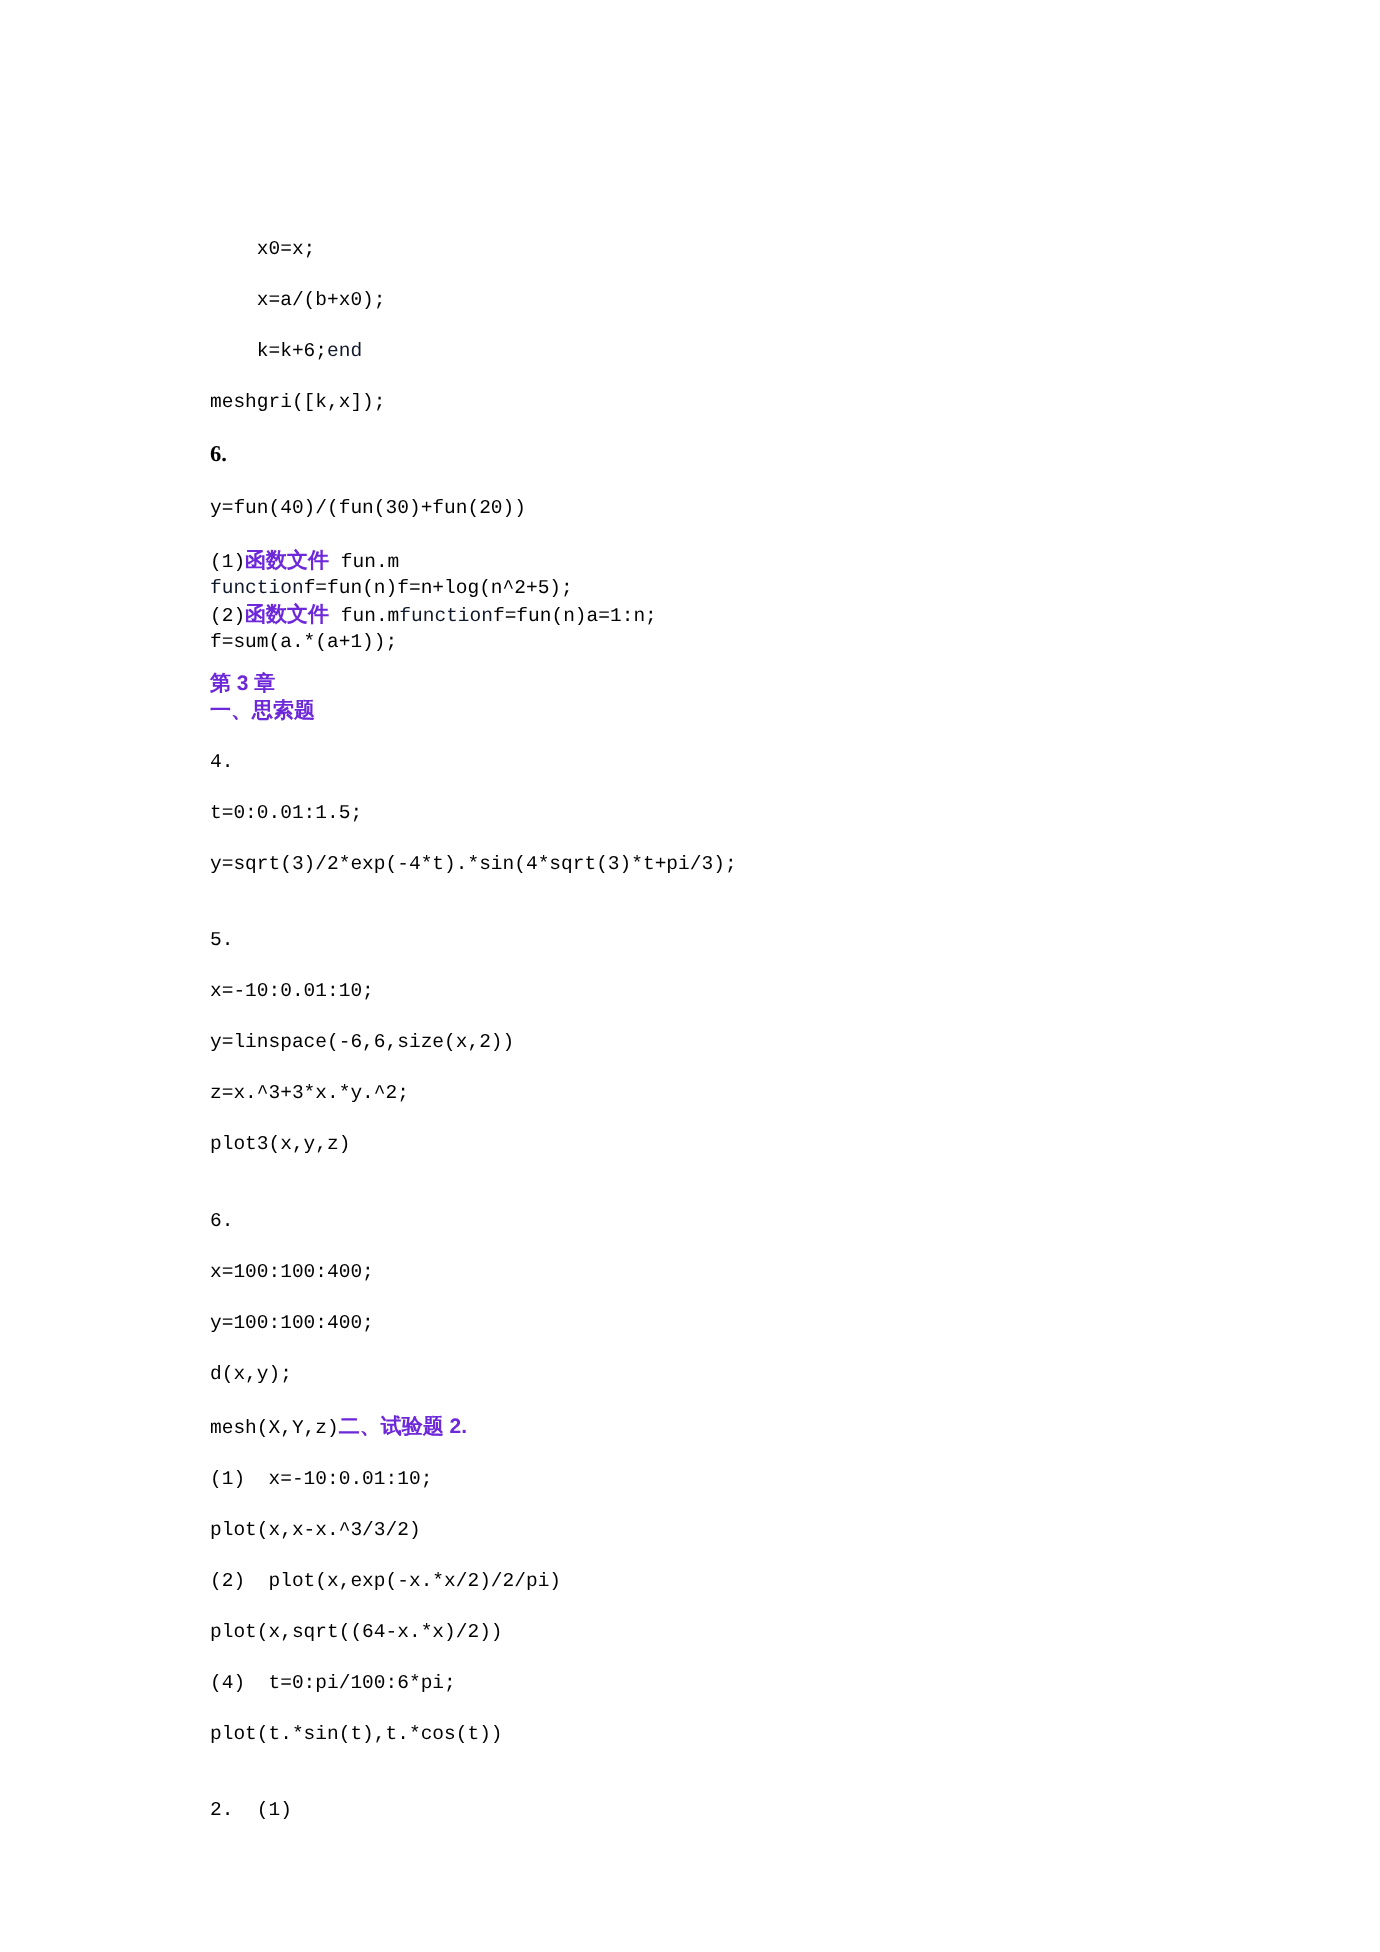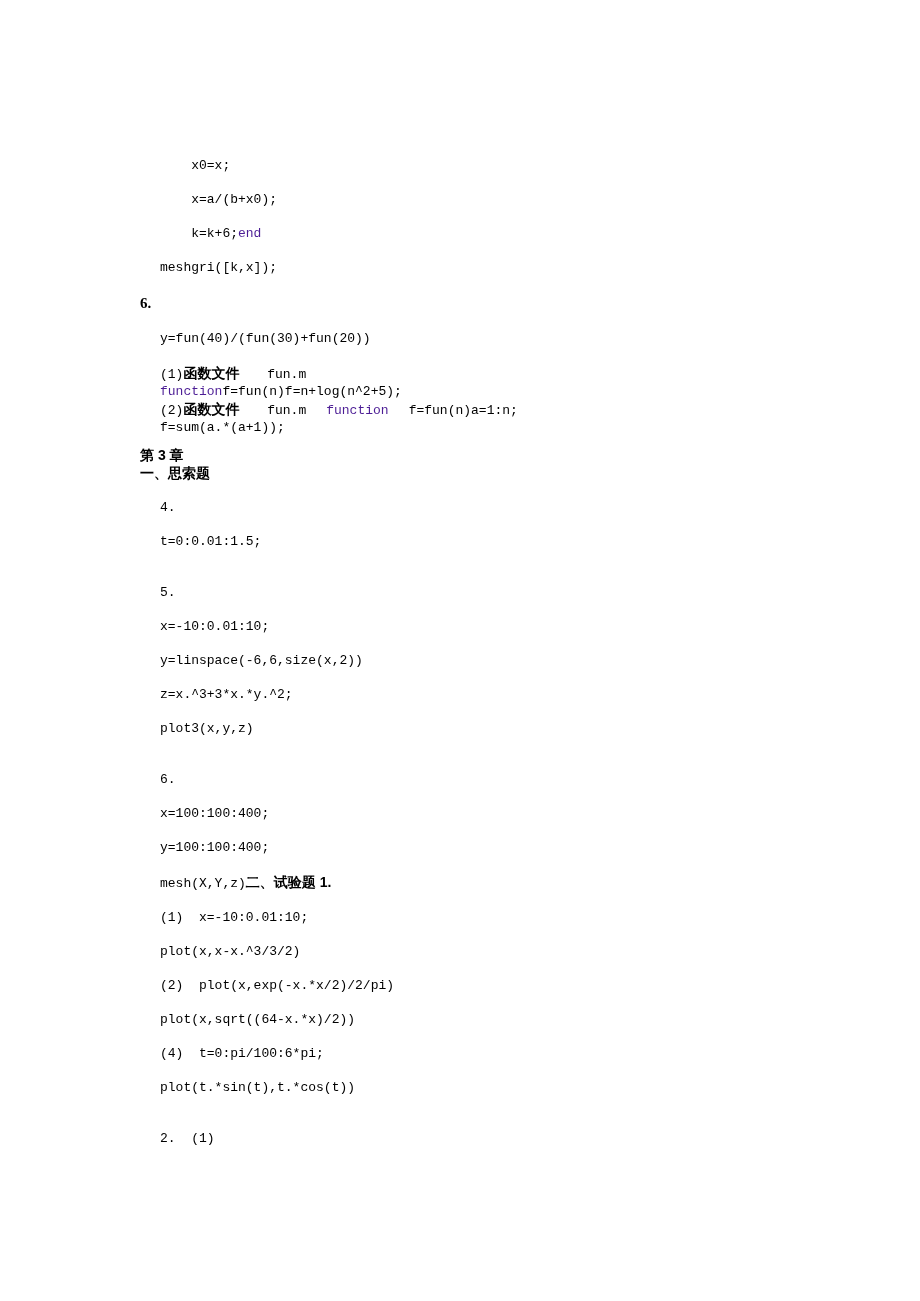--- a/index.html
+++ b/index.html
@@ -11,29 +11,28 @@
   body {
     padding: 140px 130px 100px 140px;
     box-sizing: border-box;
   }
   .code {
     font-family: "Courier New", Courier, monospace;
     font-size: 13px;
     line-height: 17px;
     color: #000;
     white-space: pre;
-    margin-left: 20px;
   }
   .bold { font-weight: bold; }
-  .blue { color: #4c1d95; }
+  .blue { color: #0f172a; }
   .cjk {
     font-family: "SimSun", "Microsoft YaHei", sans-serif;
     font-size: 14px;
     line-height: 18px;
-    color: #000000;
+    color: #6d28d9;
   }
   .big-num {
     font-family: "Times New Roman", serif;
     font-size: 15px;
     font-weight: bold;
     line-height: 20px;
   }
   .spacer { height: 10px; }
 </style>
 </head>
@@ -65,38 +64,40 @@
 <div class="code">f=sum(a.*(a+1));</div>
 
 <div class="spacer"></div>
 
 <div class="cjk bold">第 3 章</div>
 <div class="cjk bold">一、思索题</div>
 
 <div class="code">
 <div>4.</div>
 <div>t=0:0.01:1.5;</div>
+<div>y=sqrt(3)/2*exp(-4*t).*sin(4*sqrt(3)*t+pi/3);</div>
 </div>
 
 <div class="code">
 <div>5.</div>
 <div>x=-10:0.01:10;</div>
 <div>y=linspace(-6,6,size(x,2))</div>
 <div>z=x.^3+3*x.*y.^2;</div>
 <div>plot3(x,y,z)</div>
 </div>
 
 <div class="code">
 <div>6.</div>
 <div>x=100:100:400;</div>
 <div>y=100:100:400;</div>
+<div>d(x,y);</div>
 </div>
 
 <div>
-<span class="code">mesh(X,Y,z)</span><span class="cjk bold">二、试验题 1.</span>
+<span class="code">mesh(X,Y,z)</span><span class="cjk bold">二、试验题 2.</span>
 </div>
 
 <div class="code">
 <div>(1)  x=-10:0.01:10;</div>
 <div>plot(x,x-x.^3/3/2)</div>
 <div>(2)  plot(x,exp(-x.*x/2)/2/pi)</div>
 <div>plot(x,sqrt((64-x.*x)/2))</div>
 <div>(4)  t=0:pi/100:6*pi;</div>
 <div>plot(t.*sin(t),t.*cos(t))</div>
 </div>

